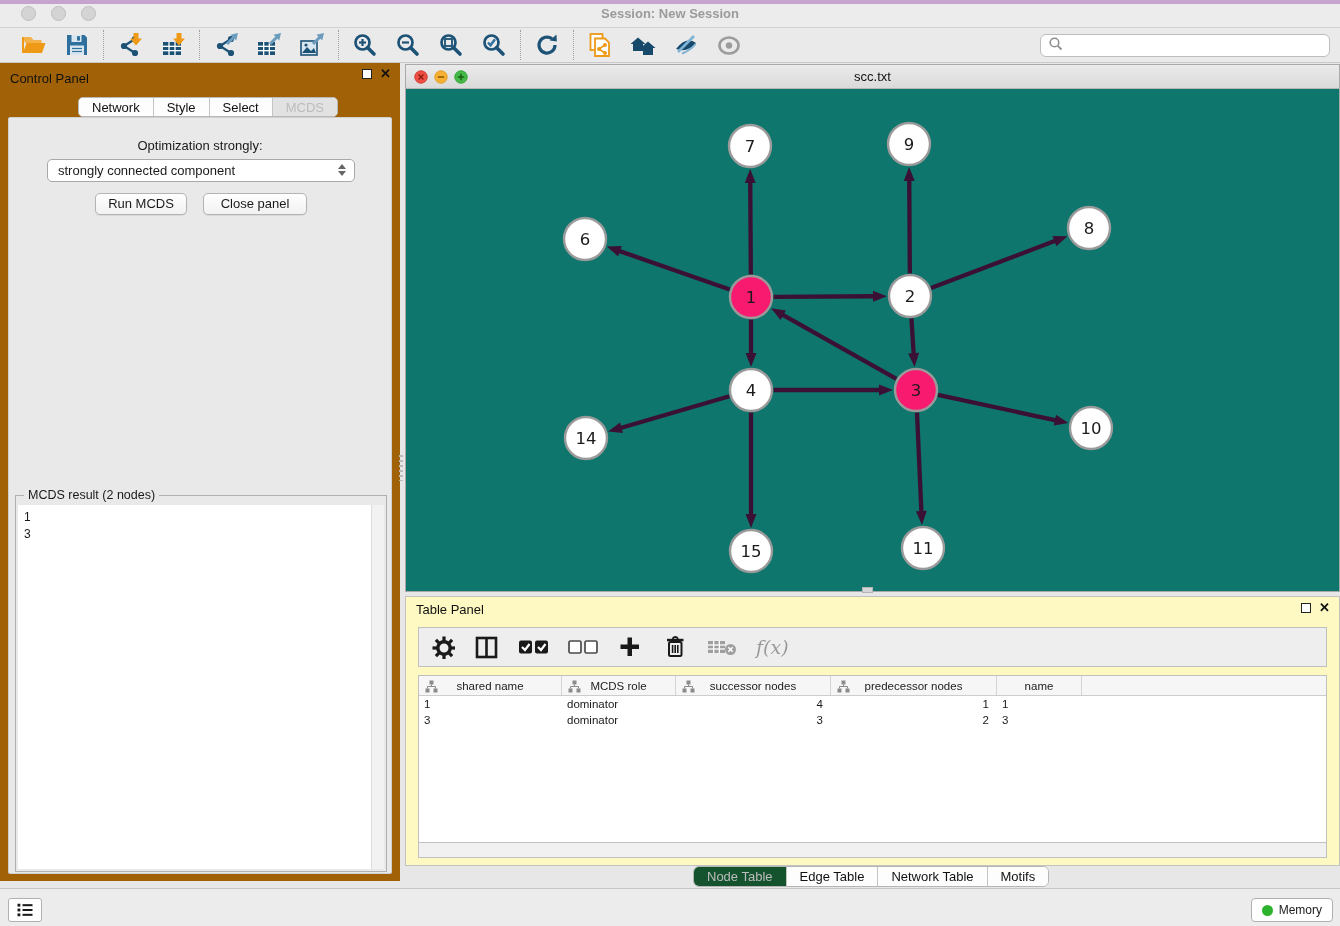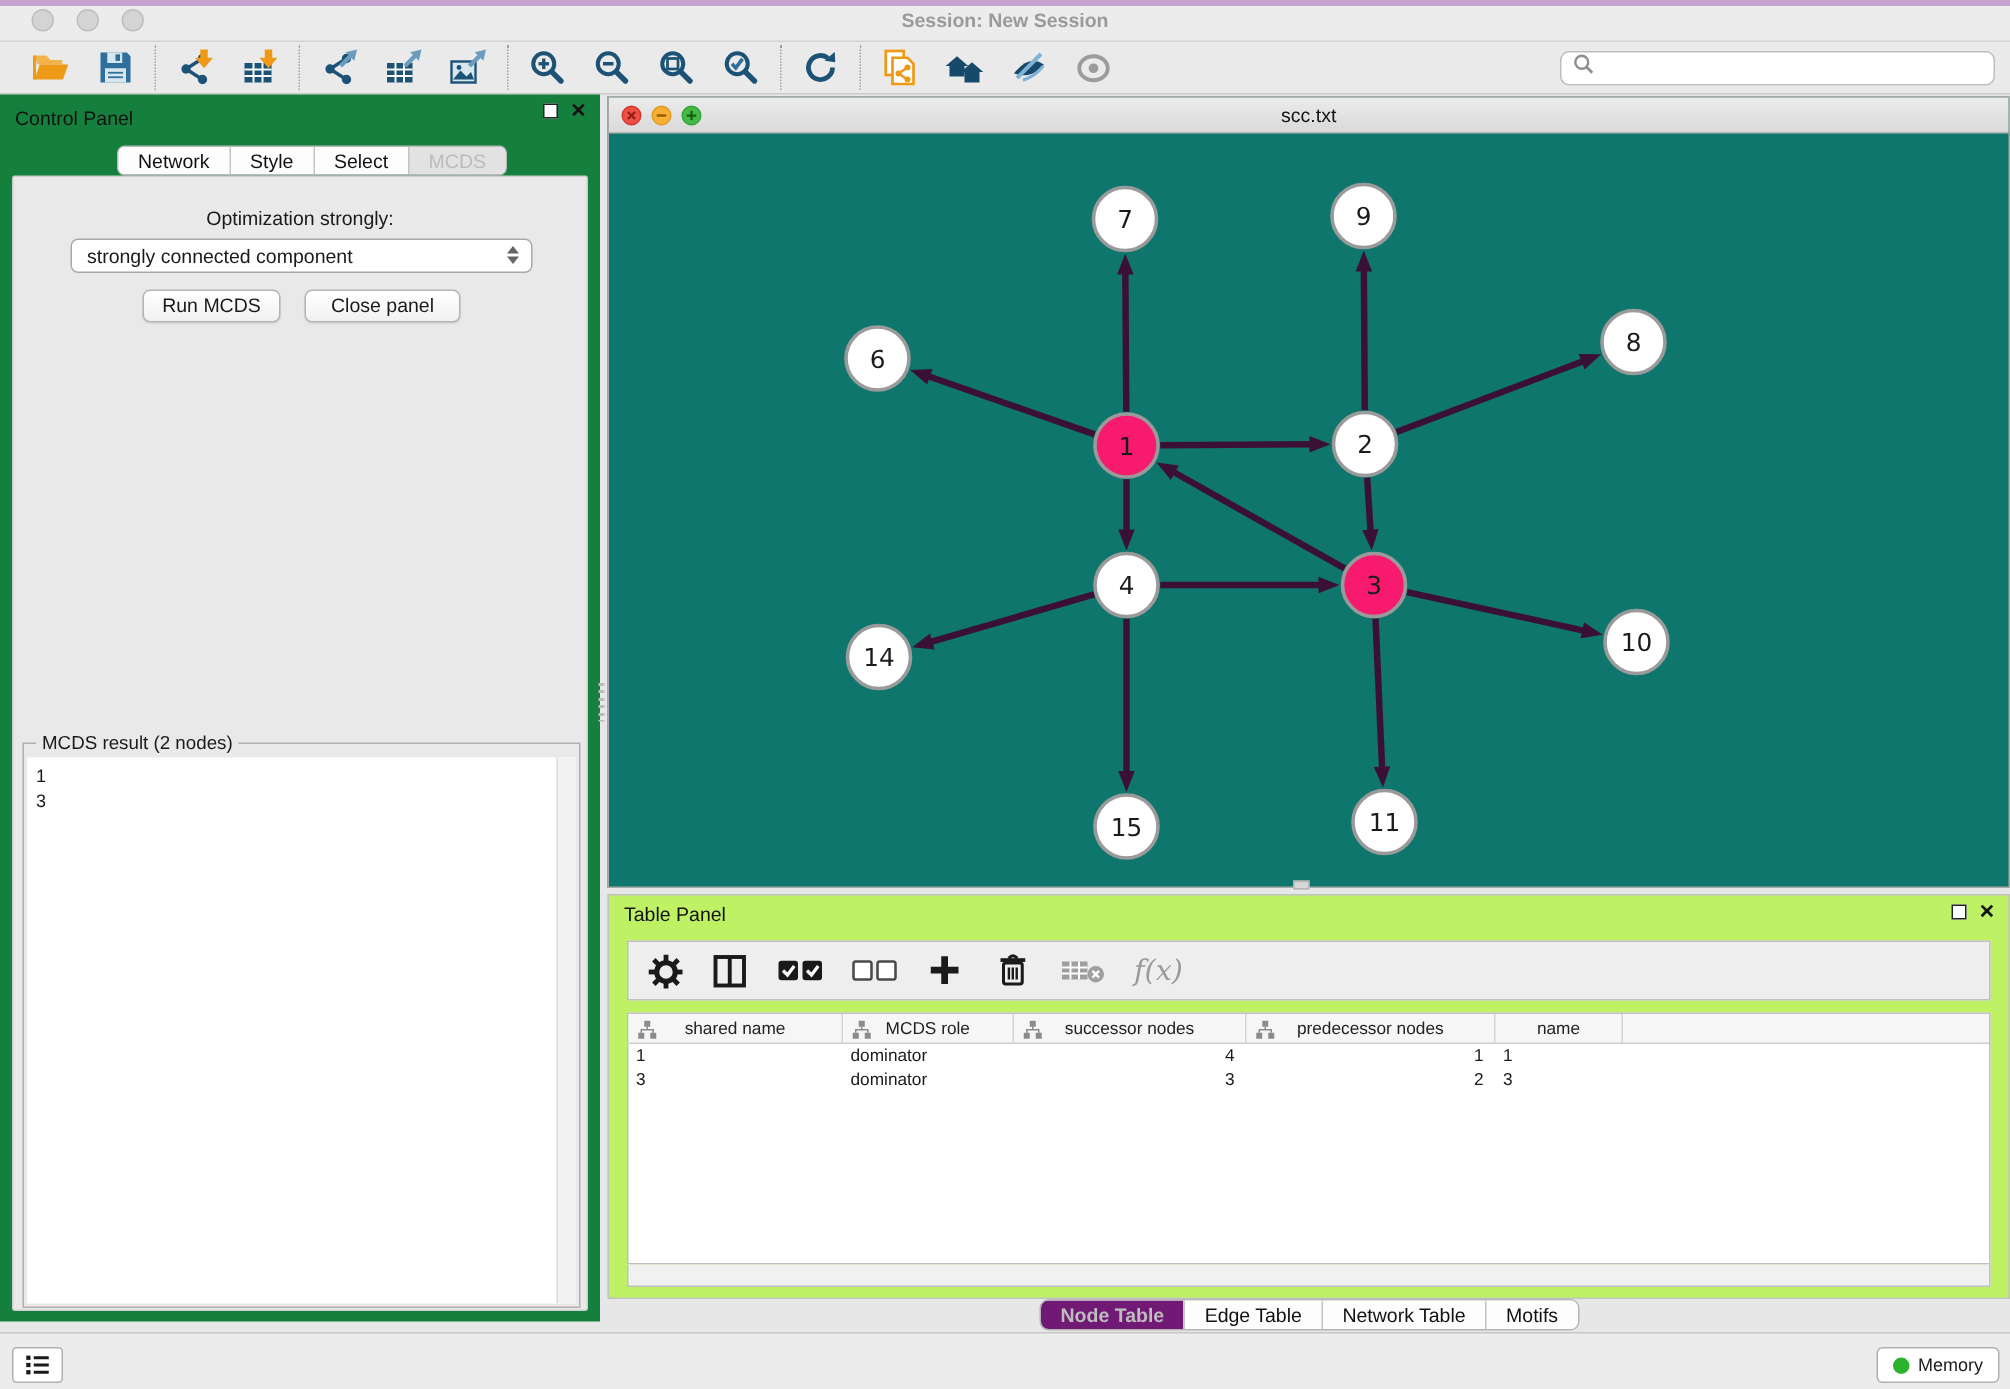--- a/index.html
+++ b/index.html
@@ -21,21 +21,21 @@
   .searchbox { margin-left:auto; margin-right:10px; width:290px; height:23px; background:#fff; border:1px solid #bdbdbd; border-radius:6px; display:flex; align-items:center; padding-left:7px; gap:5px; }
   .searchbox input { border:none; outline:none; flex:1; font-size:12px; font-family:"Liberation Sans",sans-serif; background:transparent; }
 
   
   .panel-title { font-size:13px; color:#111; }
   .win-btns { position:absolute; right:9px; top:6px; display:flex; align-items:center; gap:8px; }
   .float-icon { width:10px; height:10px; border:1.6px solid #222; background:#fff; display:inline-block; }
   .close-icon { font-size:13px; font-weight:bold; color:#111; line-height:10px; }
 
   
-  .control-panel { position:absolute; left:0; top:63px; width:400px; height:818px; background:#15803d; }
+  .control-panel { position:absolute; left:0; top:63px; width:400px; height:818px; background:#a16207; }
   .cp-header { position:absolute; left:10px; top:8px; }
   .cp-tabs { position:absolute; left:78px; top:34px; display:flex; height:20px; border:1px solid #b9b9b9; border-radius:5px; overflow:hidden; background:#fff; }
   .cp-tab { padding:0 13px; font-size:13px; line-height:19px; background:#fdfdfd; border-left:1px solid #c4c4c4; color:#111; text-align:right; }
   .cp-tab:first-child { border-left:none; }
   .cp-tab.sel { background:#e2e2e2; color:#bcbcbc; }
   .cp-content { position:absolute; left:8px; top:54px; width:384px; height:757px; background:#e9e9e9; border:1px solid #cfcfcf; border-radius:2px; }
   .opt-label { position:absolute; left:0; top:20px; width:100%; text-align:center; font-size:13px; }
   .criterion { position:absolute; left:38px; top:41px; width:308px; height:23px; background:#fff; border:1px solid #a9a9a9; border-radius:5px; font-size:13px; line-height:21px; padding-left:10px; }
   .combo-arrows { position:absolute; right:8px; top:4px; display:flex; flex-direction:column; gap:2px; }
   .combo-arrows span { width:0; height:0; border-left:4px solid transparent; border-right:4px solid transparent; }
@@ -51,38 +51,38 @@
   .result-scroll { position:absolute; right:0; top:0; bottom:0; width:13px; background:#f2f2f2; border-left:1px solid #dcdcdc; }
 
   
   .network-window { position:absolute; left:405px; top:64px; width:935px; height:528px; background:#0f766e; border:1px solid #a9a9a9; }
   .nw-titlebar { position:absolute; left:0; top:0; width:100%; height:24px; background:linear-gradient(#ebebeb,#dadada); border-bottom:1px solid #b5b5b5; }
   .nw-lights { position:absolute; left:8px; top:5px; display:flex; gap:6px; }
   .nw-title { position:absolute; left:0; top:4px; width:100%; text-align:center; font-size:13px; color:#111; }
   #graph-svg { position:absolute; left:0; top:24px; }
 
   
-  .table-panel { position:absolute; left:405px; top:596px; width:935px; height:270px; background:#bef264; border:1px solid #c2c2c2; }
+  .table-panel { position:absolute; left:405px; top:596px; width:935px; height:270px; background:#fef9c3; border:1px solid #c2c2c2; }
   .tp-header { position:absolute; left:10px; top:5px; }
   .tp-toolbar { position:absolute; left:12px; top:30px; width:909px; height:40px; background:#eeeeee; border:1px solid #c0c0c0; display:flex; align-items:center; gap:19px; padding-left:12px; }
   .tp-tool { display:flex; justify-content:center; }
   .fx { font-family:"DejaVu Serif", serif; font-style:italic; font-size:19px; color:#9a9a9a; }
   .table-area { position:absolute; left:12px; top:78px; width:909px; height:168px; background:#fff; border:1px solid #c0c0c0; overflow:hidden; }
   .thead { display:flex; height:20px; background:#f6f6f6; border-bottom:1px solid #cdcdcd; }
   .th { position:relative; height:100%; border-right:1px solid #d4d4d4; font-size:11.5px; color:#222; display:flex; align-items:center; justify-content:center; }
   .th .sorticon { position:absolute; left:6px; top:4px; }
   .tr { display:flex; height:16px; }
   .td { font-size:11.5px; line-height:16px; white-space:nowrap; overflow:hidden; }
   .hscroll { position:absolute; left:12px; top:246px; width:909px; height:15px; background:#f1f1f1; border:1px solid #c0c0c0; border-top:none; }
 
   
   .bottom-tabs { position:absolute; left:693px; top:866px; height:21px; display:flex; border:1px solid #b5b5b5; border-radius:6px; overflow:hidden; background:#fff; }
   .bt-tab { padding:0 13px; font-size:13px; line-height:19px; background:#fdfdfd; border-left:1px solid #c4c4c4; color:#111; }
   .bt-tab:first-child { border-left:none; }
-  .bt-tab.sel { background:#701a75; color:#bdbdbd;font-weight:bold; }
+  .bt-tab.sel { background:#14532d; color:#bdbdbd; }
 
   
   .status-bar { position:absolute; left:0; top:888px; width:1340px; height:38px; background:#ececec; border-top:1px solid #c6c6c6; }
   .status-left-btn { position:absolute; left:8px; top:9px; width:34px; height:24px; background:#fff; border:1px solid #b0b0b0; border-radius:3px; display:flex; align-items:center; justify-content:center; }
   .memory-btn { position:absolute; right:7px; top:9px; height:24px; background:#fff; border:1px solid #b0b0b0; border-radius:4px; display:flex; align-items:center; gap:6px; padding:0 10px; font-size:12px; }
   .mem-dot { width:11px; height:11px; border-radius:50%; background:#2db22d; }
 
   
   .v-handle { position:absolute; left:399px; top:455px; width:4px; height:26px; background:repeating-linear-gradient(#bbb,#bbb 2px,transparent 2px,transparent 5px); }
   .h-handle { position:absolute; left:862px; top:587px; width:11px; height:6px; background:#d6d6d6; border:1px solid #b5b5b5; }

